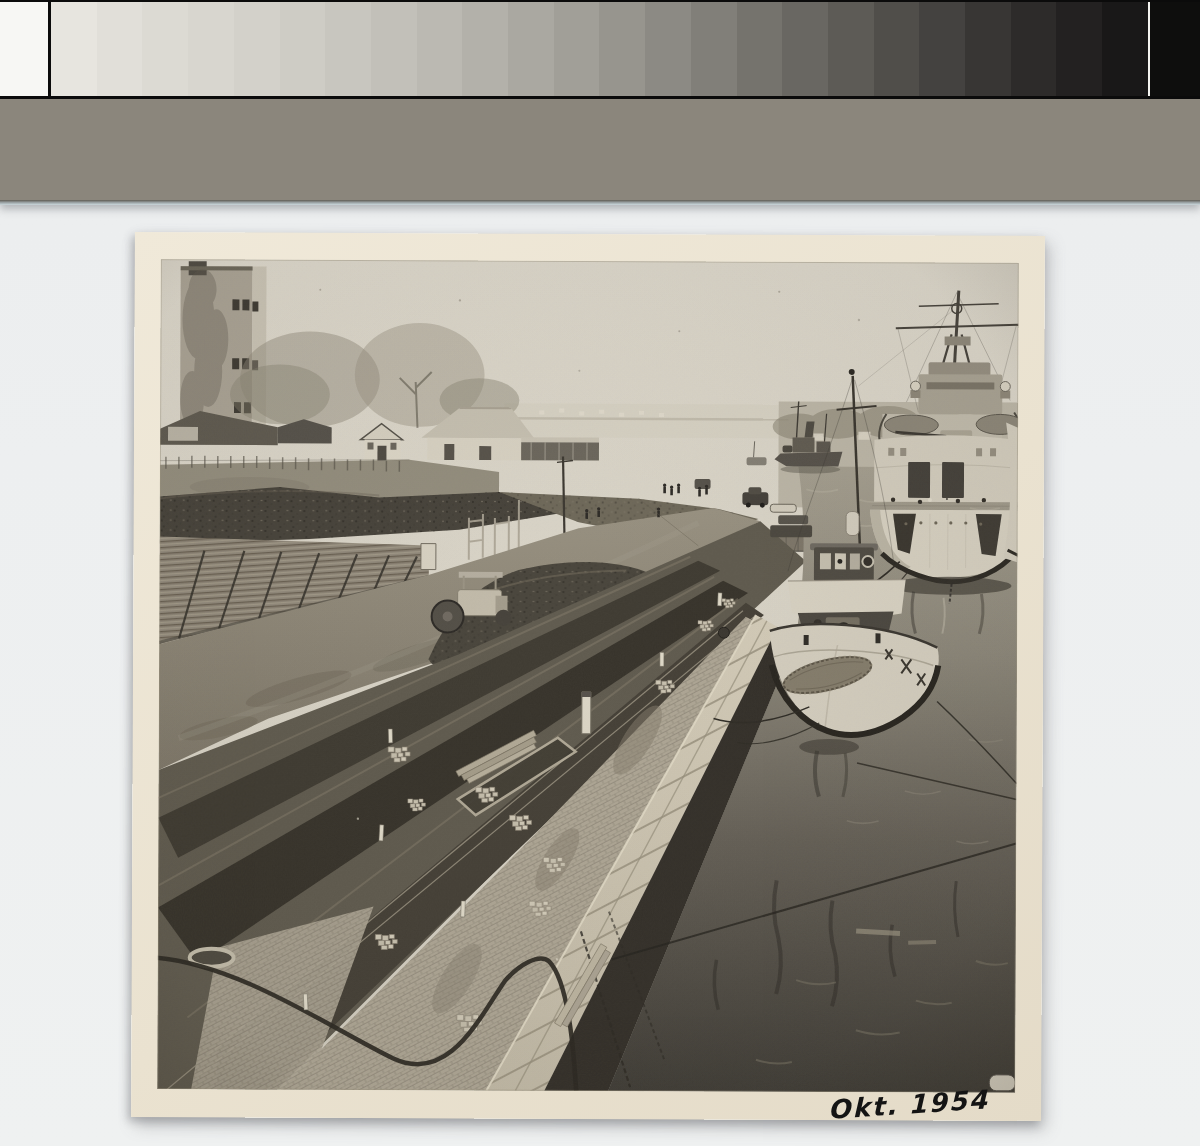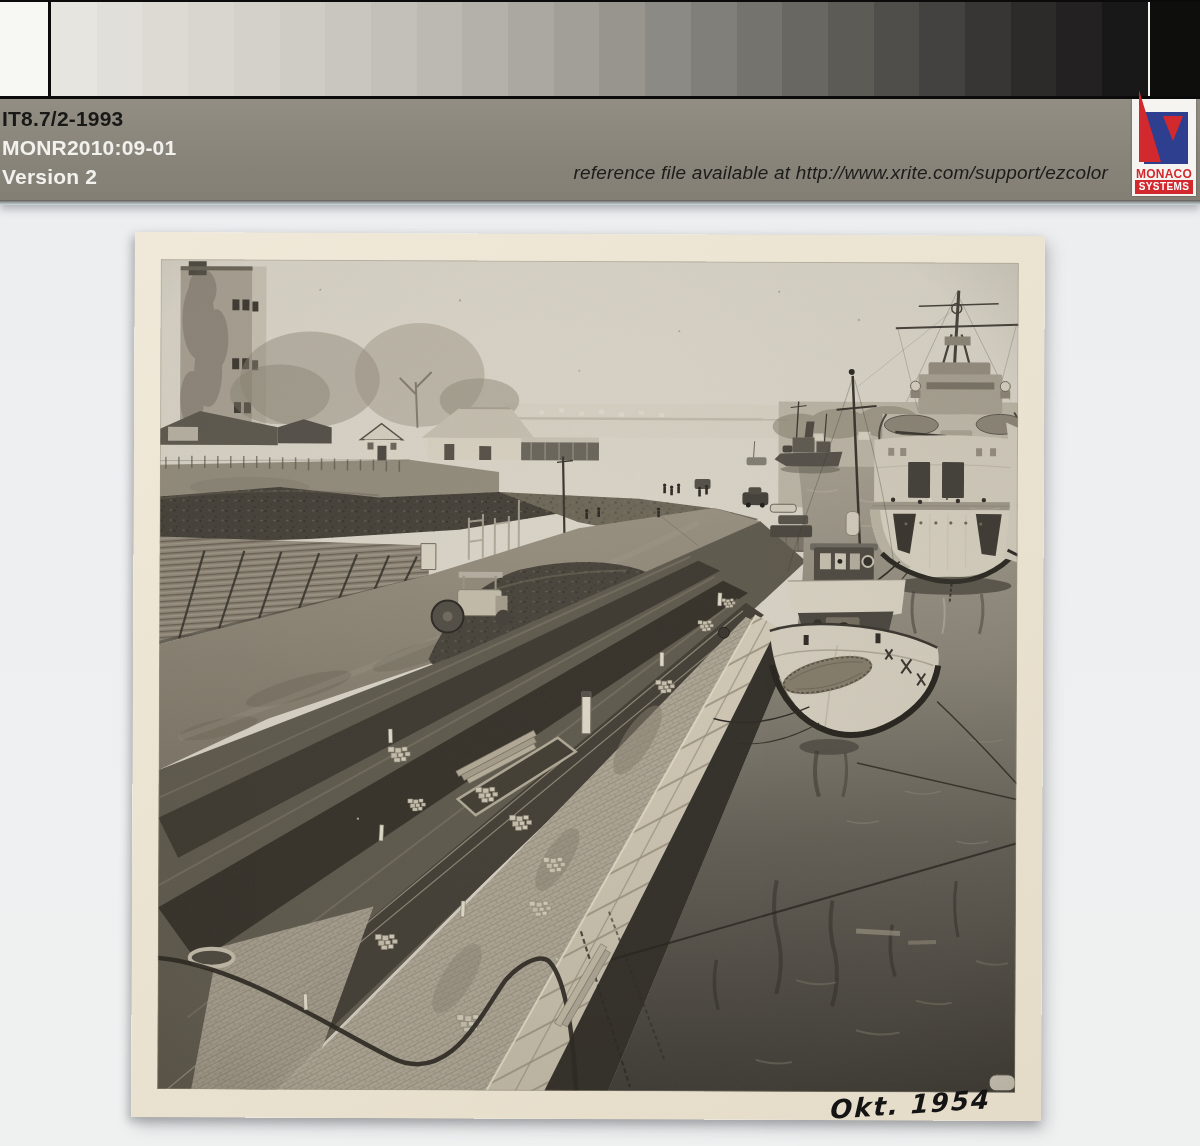--- a/index.html
+++ b/index.html
@@ -75,33 +75,20 @@
       <div class="patch" style="background: rgb(105, 103, 98);"></div>
       <div class="patch" style="background: rgb(93, 91, 86);"></div>
       <div class="patch" style="background: rgb(80, 78, 74);"></div>
       <div class="patch" style="background: rgb(68, 66, 64);"></div>
       <div class="patch" style="background: rgb(56, 54, 52);"></div>
       <div class="patch" style="background: rgb(45, 43, 42);"></div>
       <div class="patch" style="background: rgb(35, 33, 33);"></div>
       <div class="patch" style="background: rgb(25, 24, 24);"></div>
       <div class="cal-line"></div>
     <div class="cal-end" style="background: rgb(14, 14, 13);"></div>
-  </div>
-  <div class="cal-panel">
-    <div class="cal-t cal-t1">IT8.7/2-1993</div>
-    <div class="cal-t cal-t2">MONR2010:09-01</div>
-    <div class="cal-t cal-t3">Version 2</div>
-    <div class="cal-ref">reference file available at http://www.xrite.com/support/ezcolor</div>
-    <div class="logo">
-      <div class="logo-square" style="background: rgb(46, 63, 144);"></div>
-      <div class="logo-spike" style="border-bottom-color: rgb(210, 41, 46);"></div>
-      <div class="logo-v" style="border-top-color: rgb(210, 41, 46);"></div>
-      <div class="logo-word" style="color: rgb(210, 41, 46);">MONACO</div>
-      <div class="logo-sys" style="background: rgb(210, 41, 46);">SYSTEMS</div>
-    </div>
   </div>
   <div class="cal-edge"></div>
 </div>
 
 <div class="photo-paper">
   <div class="photo-image" aria-label="Black-and-white photograph of a harbour quay under construction with moored tugboat and naval ships, a grain silo and farm buildings on the left, dated October 1954">
     <svg width="100%" height="100%" viewBox="0 0 860 832" preserveAspectRatio="none">
       <defs>
         <linearGradient id="skyG" x1="0" y1="0" x2="0" y2="1">
           <stop offset="0" stop-color="#dcd7cb"></stop>

